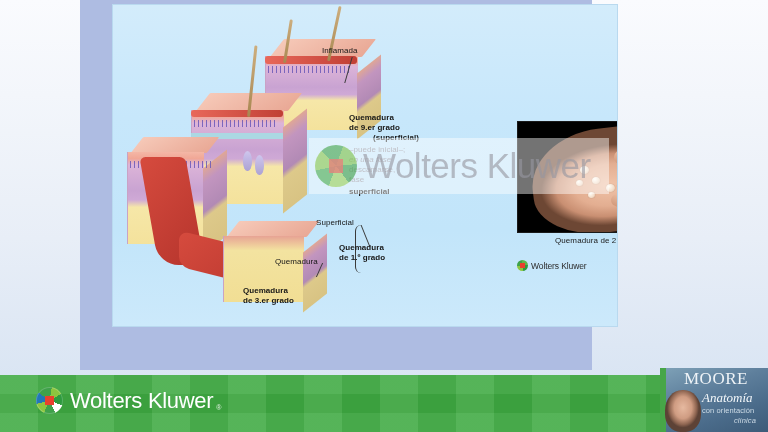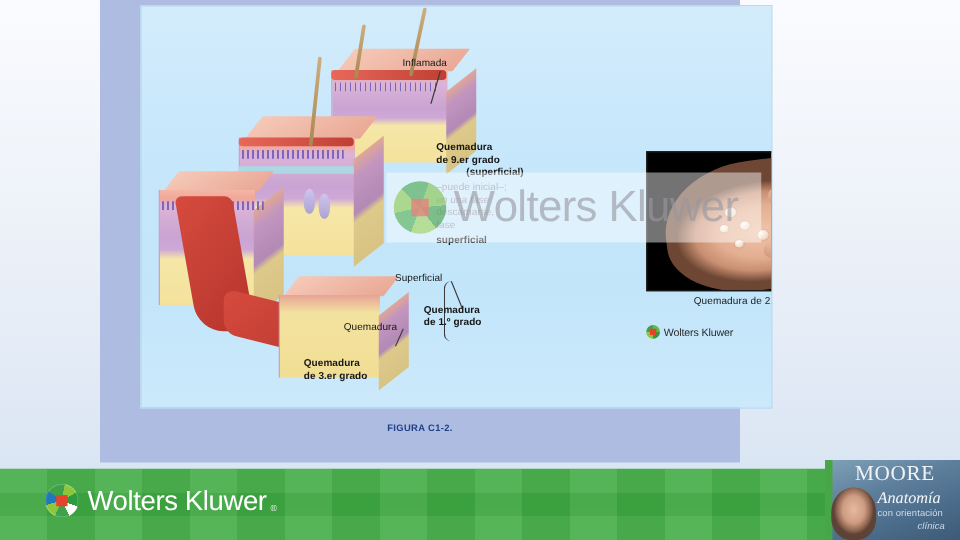--- a/index.html
+++ b/index.html
@@ -232,21 +232,20 @@
     </div>
 
     <div id="watermark">
       <div id="wm-box"></div>
       <div id="wm-globe"></div>
       <div id="wm-text">Wolters Kluwer</div>
     </div>
 
   </div>
 
-  <div id="figura-caption">FIGURA C1-2.</div>
 </div>
 
 <div id="footer">
   <div id="footer-checker"></div>
   <div id="footer-logo">
     <span class="wk-globe-lg"></span>
     <span id="footer-brand">Wolters Kluwer</span>
     <span id="footer-reg">®</span>
   </div>
 </div>

